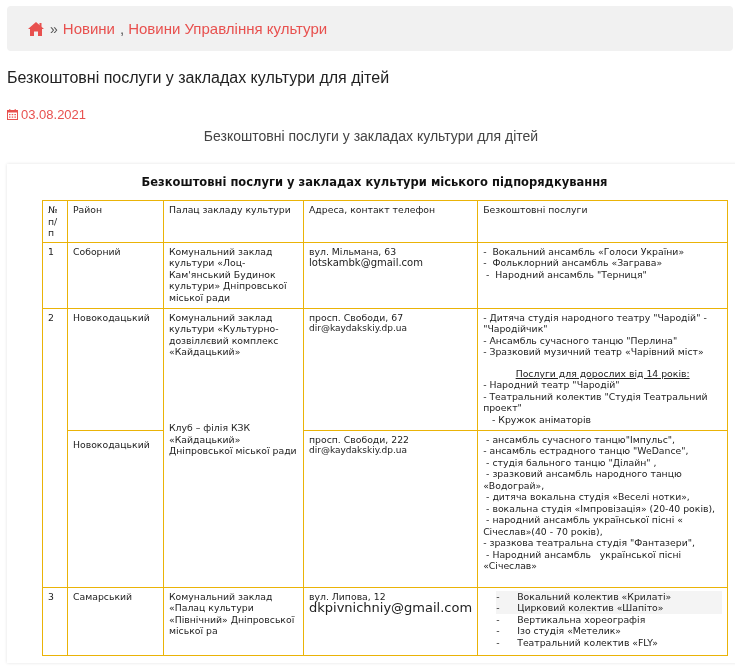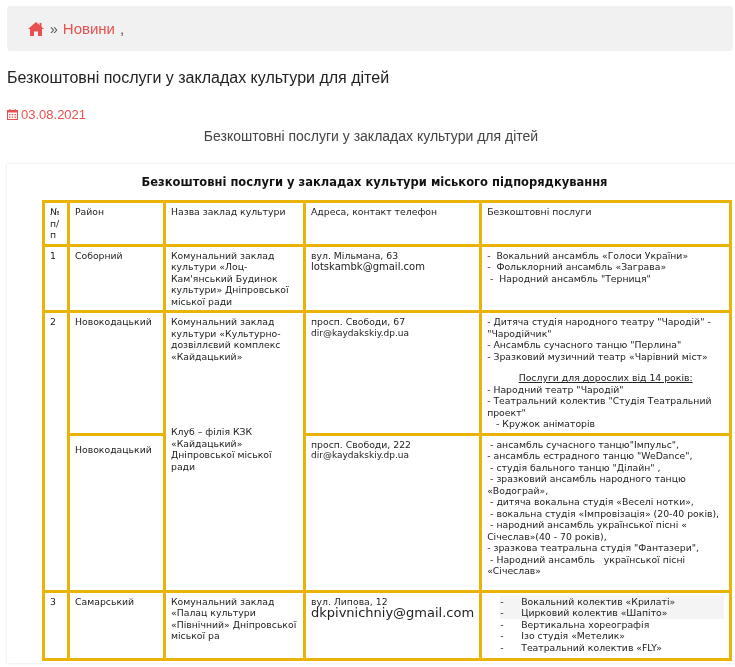--- a/index.html
+++ b/index.html
@@ -42,21 +42,21 @@
     font-family: "DejaVu Sans", sans-serif; font-weight: bold; font-size: 11.5px; color: #111;
   }
 
   table.services {
     position: absolute; left: 35px; top: 36px;
     border-collapse: collapse;
     font-family: "DejaVu Sans", sans-serif; font-size: 9.3px; color: #222;
     line-height: 11.5px;
   }
   table.services td, table.services th {
-    border: 3px solid #eab308; vertical-align: top; text-align: left;
+    border: 1px solid #eab308; vertical-align: top; text-align: left;
     padding: 3px 5px; font-weight: normal;
   }
   table.services th { height: 32px; }
   .c1 { width: 25px; } .c2 { width: 96px; } .c3 { width: 140px; } .c4 { width: 147px; } .c5 { width: 250px; margin-top: 34px; }
   .email { font-size: 10px; }
   .u { text-decoration: underline; text-align: center; }
   .svc-line { white-space: pre-wrap; }
   .shade { background: #f4f4f4; }
   .name-bottom { padding-top: 0 !important; }
 </style>
@@ -64,20 +64,21 @@
 <body>
 
 <nav class="breadcrumb">
   <svg class="home" viewBox="0 0 18 16">
     <path d="M9 1 L1 8 L3 8 L3 15 L7 15 L7 10.5 L11 10.5 L11 15 L15 15 L15 8 L17 8 Z" fill="#e8514f"></path>
     <rect x="12.5" y="2" width="2" height="4" fill="#e8514f"></rect>
   </svg>
   <span class="sep">»</span>
   <a>Новини</a>
   <span class="comma">,</span>
+  <a>Новини Управління культури</a>
 </nav>
 
 <h1 class="post-title" style="font-weight:normal;">Безкоштовні послуги у закладах культури для дітей</h1>
 
 <div class="post-date">
   <svg class="cal" viewBox="0 0 11 11">
     <rect x="0.5" y="1.5" width="10" height="9" fill="none" stroke="#e8514f" stroke-width="1"></rect>
     <rect x="0.5" y="1.5" width="10" height="2" fill="#e8514f"></rect>
     <rect x="2" y="5" width="1.5" height="1.2" fill="#e8514f"></rect>
       <rect x="4.7" y="5" width="1.5" height="1.2" fill="#e8514f"></rect>
@@ -94,21 +95,21 @@
 <p class="caption">Безкоштовні послуги у закладах культури для дітей</p>
 
 <div class="doc-frame">
   <div class="doc-heading">Безкоштовні послуги у закладах культури міського підпорядкування</div>
 
   <table class="services">
     <thead>
       <tr>
         <th class="c1">№ п/п</th>
         <th class="c2">Район</th>
-        <th class="c3">Назва заклад культури</th>
+        <th class="c3">Палац закладу культури</th>
         <th class="c4">Адреса, контакт телефон</th>
         <th class="c5">Безкоштовні послуги</th>
       </tr>
     </thead>
     <tbody>
 
       <tr style="height:66px;">
         <td>1</td>
         <td>Соборний</td>
         <td>Комунальний заклад культури «Лоц-Кам'янський Будинок культури» Дніпровської міської ради</td>

